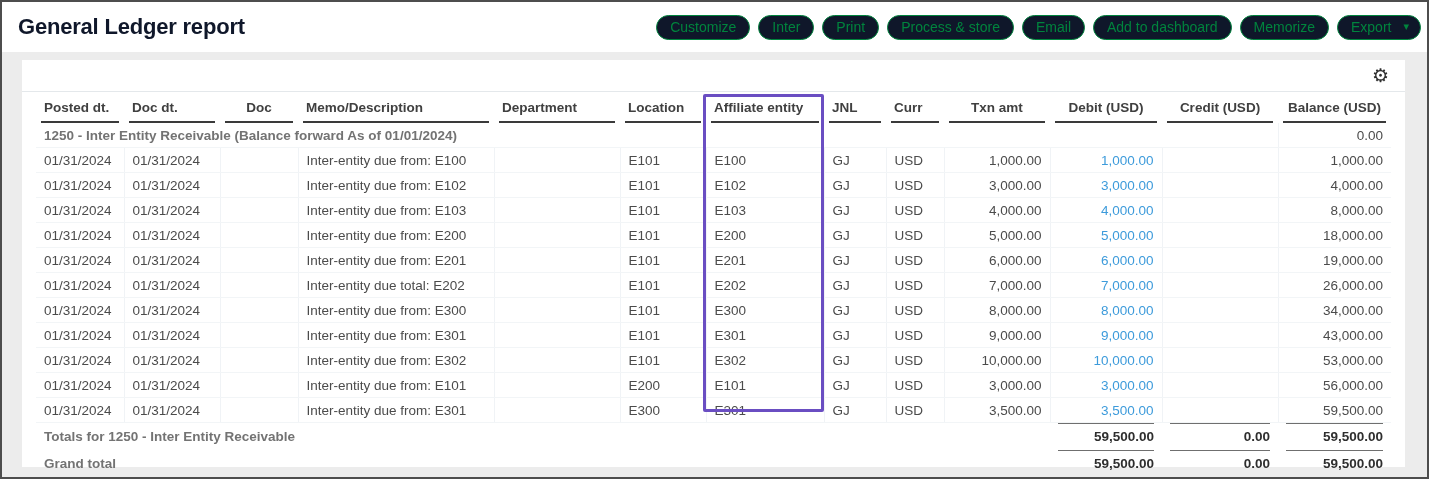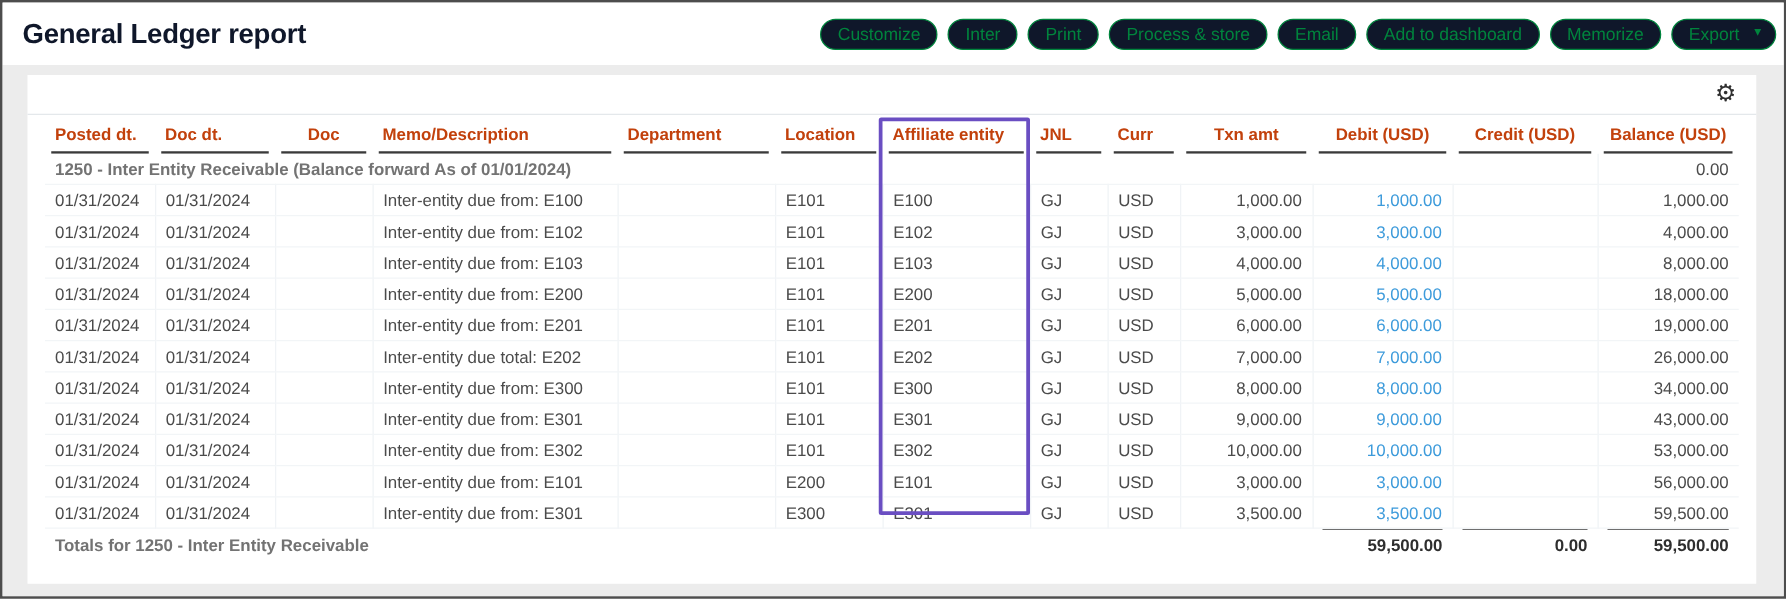--- a/index.html
+++ b/index.html
@@ -40,21 +40,21 @@
   .card { position: absolute; top: 8px; left: 20px; right: 22px; bottom: 10px; background: #fff; }
   .card-toolbar { height: 32px; position: relative; border-bottom: 1px solid #e4e8eb; }
   .gear {
     position: absolute; right: 16px; top: 5px;
     font-size: 19px; color: #2f2f2f; cursor: pointer; line-height: 1.2;
   }
   
   .table-wrap { padding: 0 14px; }
   table { border-collapse: collapse; table-layout: fixed; width: 1355px; }
   th, td { font-size: 13.5px; overflow: hidden; white-space: nowrap; }
-  thead th { padding: 8px 5px 0 5px; color: #c2410c; font-weight: 700; text-align: left; }
+  thead th { padding: 8px 5px 0 5px; color: #404040; font-weight: 700; text-align: left; }
   thead th > div { padding: 0 3px 6px 3px; border-bottom: 2px solid #3a3a3a; }
   th.al-right > div { text-align: center; }
   th.al-left > div { text-align: left; }
   tbody td { padding: 5px 8px 4px; color: #4b4b4b; line-height: 15px; }
   td.al-right { text-align: right; }
   td.al-left { text-align: left; }
   tbody.data-body td { border-bottom: 1px solid #f2f5f7; }
   tbody.data-body td:not(:last-child) { border-right: 1px solid #f0f3f6; }
   .bold { font-weight: 700; color: #737373; }
   .debit-link { color: var(--blue, #3D9BDB); cursor: pointer; }
@@ -335,18 +335,30 @@
             <td class="al-right">
                 <div class="tline">59,500.00</div>
               </td>
             <td class="al-right">
                 <div class="tline">0.00</div>
               </td>
             <td class="al-right">
                 <div class="tline">59,500.00</div>
               </td>
           </tr>
+          <tr>
+            <td colspan="10" class="al-left bold lbl">Grand total</td>
+            <td class="al-right">
+                <div class="gline">59,500.00</div>
+              </td>
+            <td class="al-right">
+                <div class="gline">0.00</div>
+              </td>
+            <td class="al-right">
+                <div class="gline">59,500.00</div>
+              </td>
+          </tr>
         </tbody>
       </table>
     </div>
   </div>
   <div class="highlight-box" style="border-color: rgb(106, 78, 194);"></div>
 </div>
 
 </body></html>

